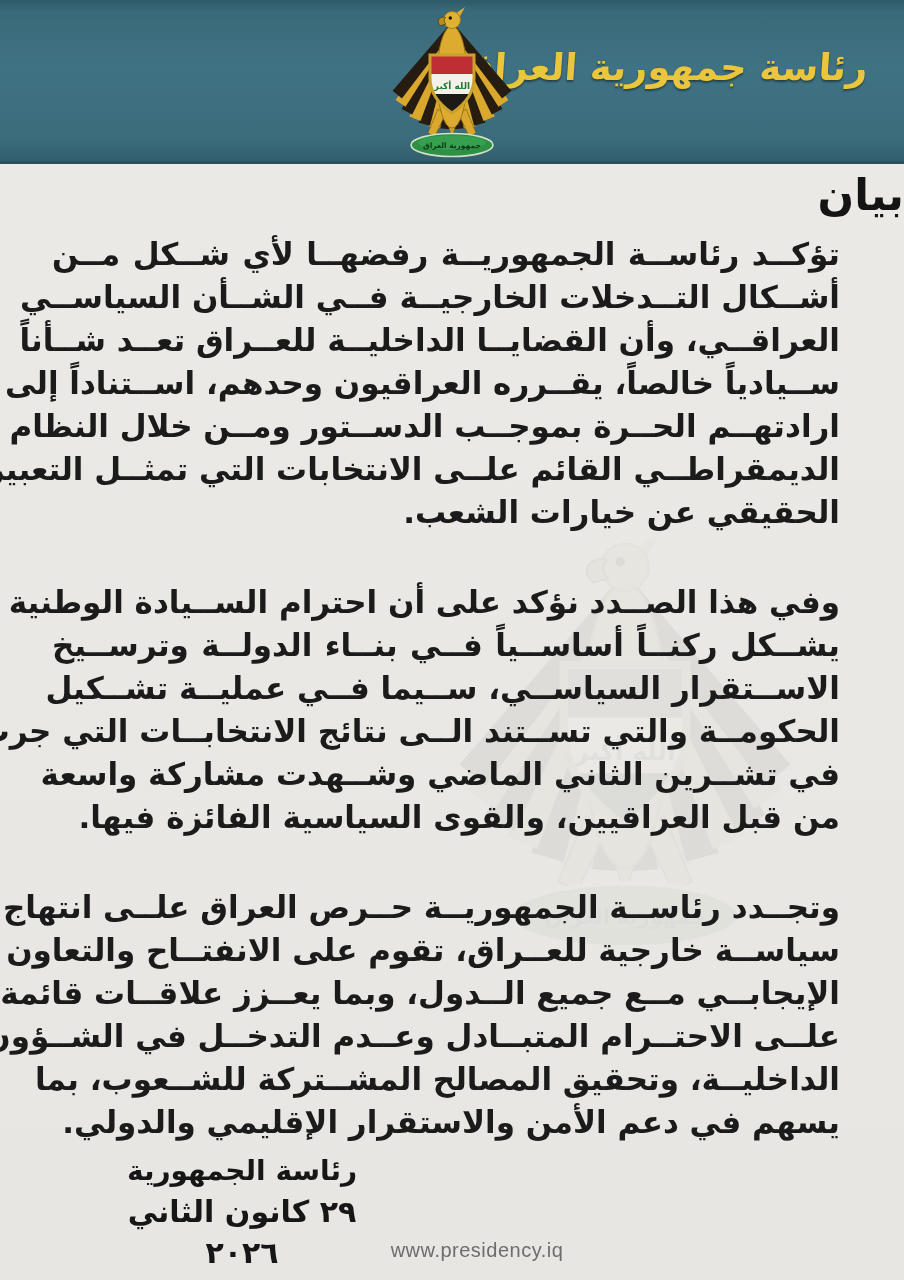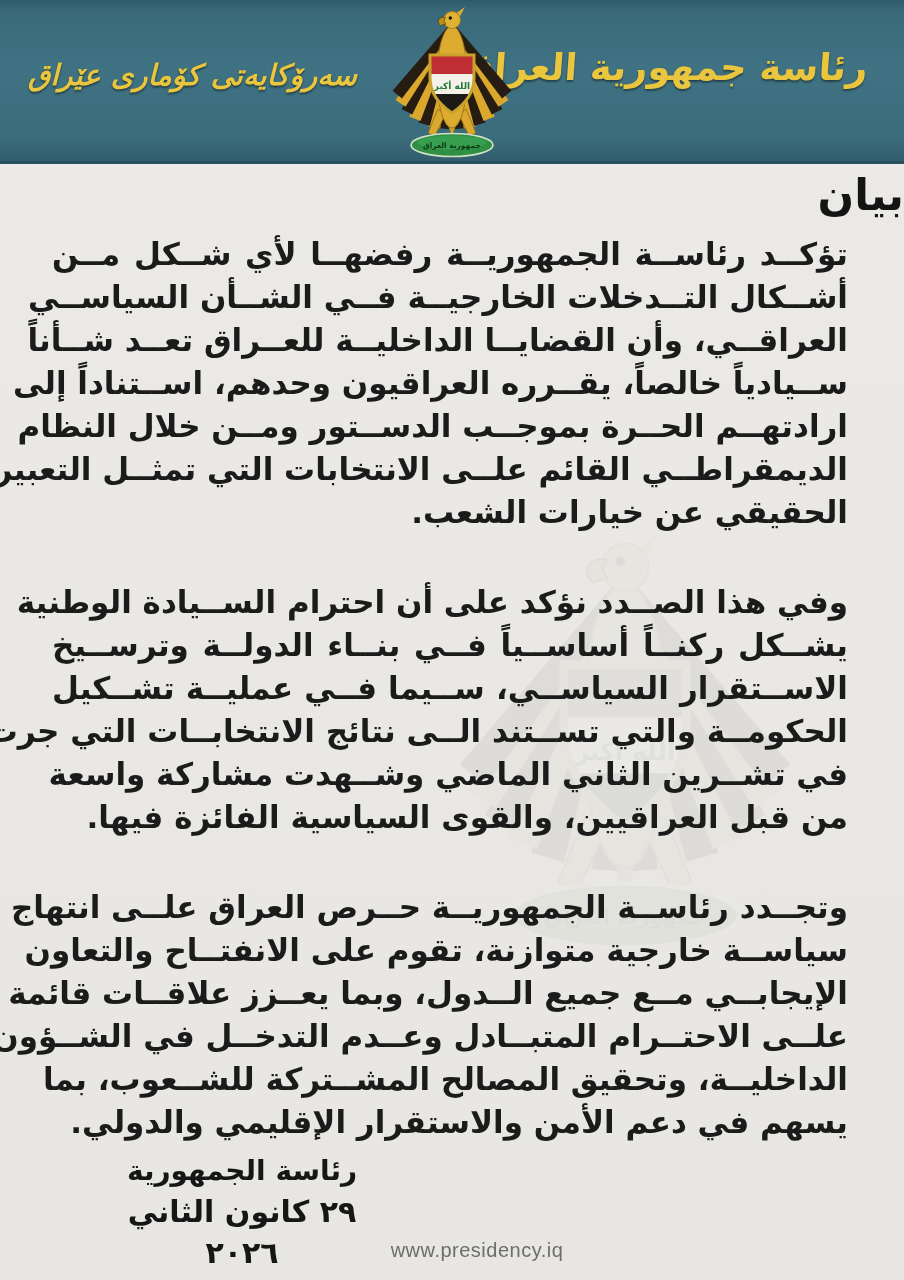--- a/index.html
+++ b/index.html
@@ -21,21 +21,21 @@
   }
   .cal-right{top:46px;right:36px;font-size:37px;transform:skewX(-4deg);}
   .cal-left{top:58px;left:28px;font-size:29px;font-style:italic;}
   .emblem-box{position:absolute;top:5px;left:50%;transform:translateX(-50%);}
   
   .doc-title{
     position:absolute;top:170px;left:0;width:100%;text-align:right;
     font-size:43px;font-weight:bold;color:#141414;
   }
   .content{
-    position:absolute;top:233px;left:52px;right:56px;direction:rtl;color:#1b1b1b;
+    position:absolute;top:233px;left:52px;right:64px;direction:rtl;color:#1b1b1b;
   }
   .para{margin:0 0 47px 0;}
   .line{
     font-size:31px;font-weight:bold;line-height:43px;height:43px;
     white-space:nowrap;text-align:justify;text-align-last:justify;
   }
   .line.last{text-align-last:right;}
   .signature{
     position:absolute;top:1150px;left:86px;width:312px;text-align:center;
     direction:rtl;color:#161616;font-weight:bold;
@@ -102,21 +102,20 @@
 
         <ellipse cx="70" cy="140" rx="41" ry="11.5" fill="#2f8f44" stroke="#cfe2c6" stroke-width="1.6"></ellipse>
         <ellipse cx="70" cy="137.5" rx="34" ry="7" fill="#37a050"></ellipse>
         <text x="70" y="143" text-anchor="middle" font-size="7.5" font-weight="bold" fill="#0c3a16">جمهورية العراق</text>
       </g>
     </defs>
   </svg>
 
   <div class="header">
     <div class="cal cal-right">رئاسة جمهورية العراق</div>
-    <div class="cal cal-left">سەرۆکایەتی کۆماری عێراق</div>
     <div class="emblem-box">
       <svg width="140" height="154" viewBox="0 0 140 154">
           <use href="#emblem-g"></use>
         </svg>
     </div>
   </div>
 
   <div class="watermark">
     <svg width="390" height="440" viewBox="0 0 140 154" preserveAspectRatio="xMidYMid meet">
         <use href="#emblem-g"></use>
@@ -138,21 +137,21 @@
     <div class="para">
       <div class="line">وفي هذا الصــدد نؤكد على أن احترام الســيادة الوطنية</div>
       <div class="line">يشــكل ركنــاً أساســياً فــي بنــاء الدولــة وترســيخ</div>
       <div class="line">الاســتقرار السياســي، ســيما فــي عمليــة تشــكيل</div>
       <div class="line">الحكومــة والتي تســتند الــى نتائج الانتخابــات التي جرت</div>
       <div class="line">في تشــرين الثاني الماضي وشــهدت مشاركة واسعة</div>
       <div class="line last">من قبل العراقيين، والقوى السياسية الفائزة فيها.</div>
     </div>
     <div class="para">
       <div class="line">وتجــدد رئاســة الجمهوريــة حــرص العراق علــى انتهاج</div>
-      <div class="line">سياســة خارجية متوازنة، تقوم على الانفتــاح والتعاون</div>
+      <div class="line">سياســة خارجية للعــراق، تقوم على الانفتــاح والتعاون</div>
       <div class="line">الإيجابــي مــع جميع الــدول، وبما يعــزز علاقــات قائمة</div>
       <div class="line">علــى الاحتــرام المتبــادل وعــدم التدخــل في الشــؤون</div>
       <div class="line">الداخليــة، وتحقيق المصالح المشــتركة للشــعوب، بما</div>
       <div class="line last">يسهم في دعم الأمن والاستقرار الإقليمي والدولي.</div>
     </div>
   </div>
 
   <div class="signature">
     <div class="sig-org">رئاسة الجمهورية</div>
     <div class="sig-date">٢٩ كانون الثاني ٢٠٢٦</div>

